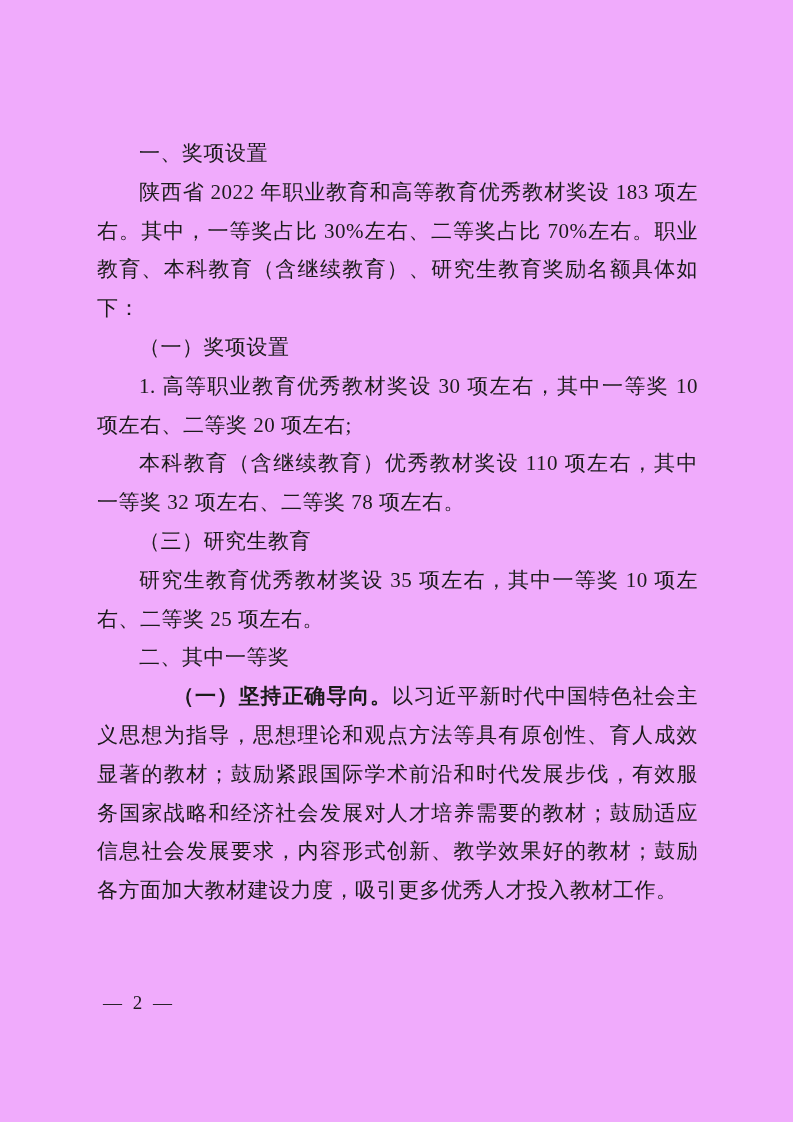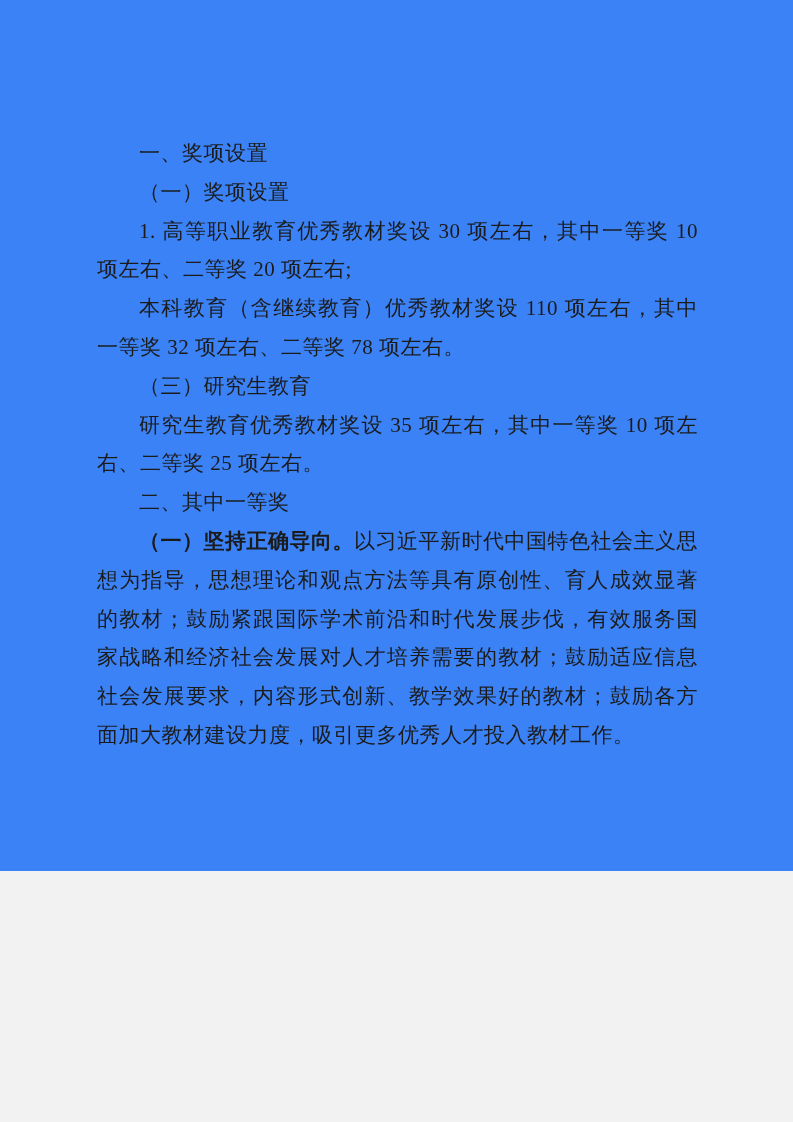--- a/index.html
+++ b/index.html
@@ -4,22 +4,22 @@
 <style>
   * { margin: 0; padding: 0; box-sizing: border-box; }
   html, body {
     width: 793px;
     height: 1122px;
     background: #f2f2f2;
   }
   .page {
     position: relative;
     width: 793px;
-    height: 871px;
-    background: #3b82f6;
+    height: 1122px;
+    background: #f0abfc;
     overflow: hidden;
     font-family: "Liberation Serif", "DejaVu Serif", serif;
     color: #1b1b1b;
   }
   .content {
     position: absolute;
     left: 97px;
     top: 134px;
     width: 601px;
   }
@@ -39,40 +39,42 @@
     font-weight: bold;
     text-align: left;
   }
   
   .h2 {
     font-weight: bold;
     text-align: left;
   }
   .lead {
     font-weight: bold;
+    margin-left: 34px;
   }
   .page-number {
     position: absolute;
     left: 103px;
     top: 991px;
     font-size: 19px;
     line-height: 24px;
     font-family: "Liberation Serif", "DejaVu Serif", serif;
     color: #1b1b1b;
     letter-spacing: 3px;
   }
 </style>
 </head>
 <body>
 
 <div class="page">
   <div class="content">
 
     <div class="h1">一、奖项设置</div>
 
+    <p>陕西省 2022 年职业教育和高等教育优秀教材奖设 183 项左右。其中，一等奖占比 30%左右、二等奖占比 70%左右。职业教育、本科教育（含继续教育）、研究生教育奖励名额具体如下：</p>
 
     <div class="h2">（一）奖项设置</div>
 
     <p>1. 高等职业教育优秀教材奖设 30 项左右，其中一等奖 10 项左右、二等奖 20 项左右;</p>
 
 
 
     <p>本科教育（含继续教育）优秀教材奖设 110 项左右，其中一等奖 32 项左右、二等奖 78 项左右。</p>
 
     <div class="h2">（三）研究生教育</div>

